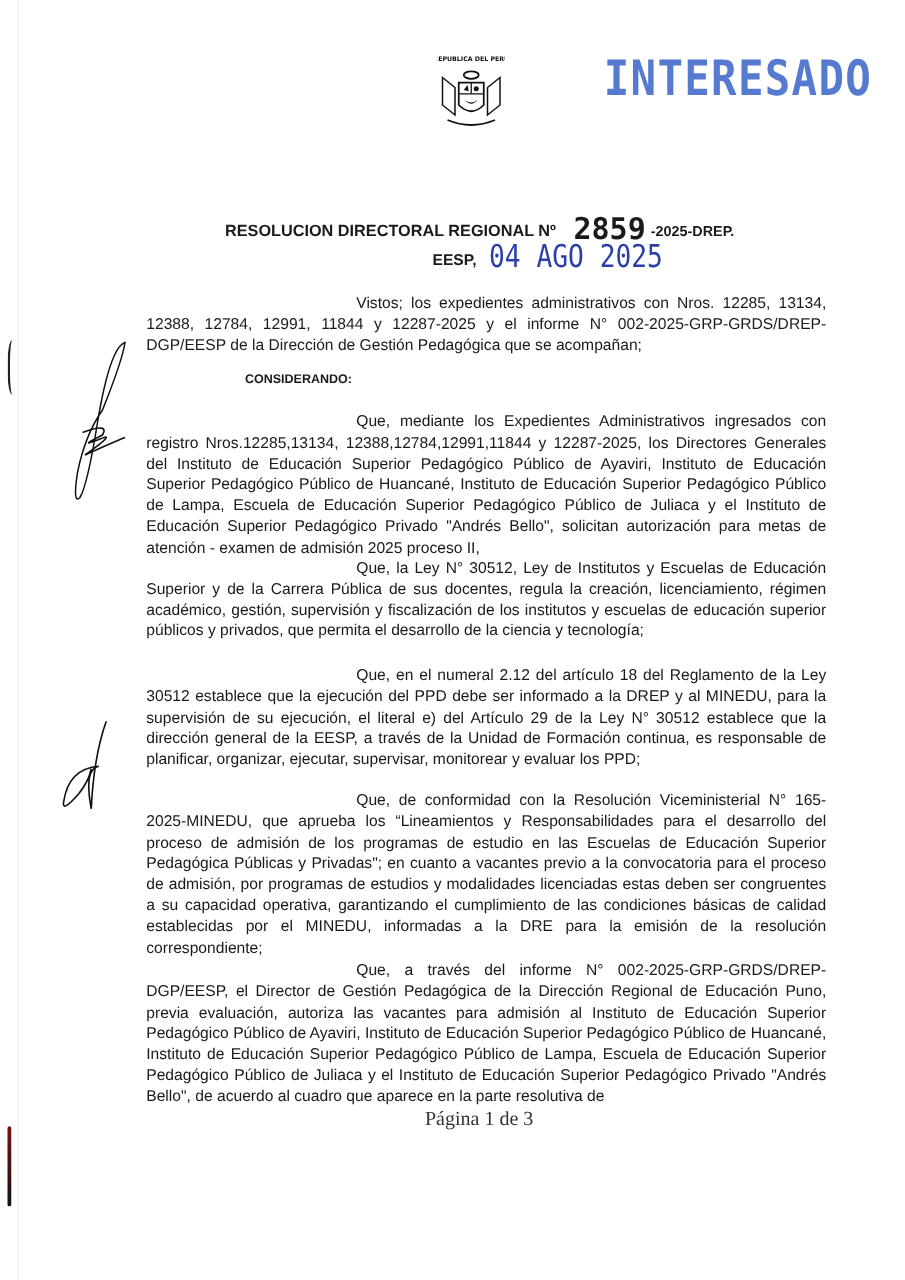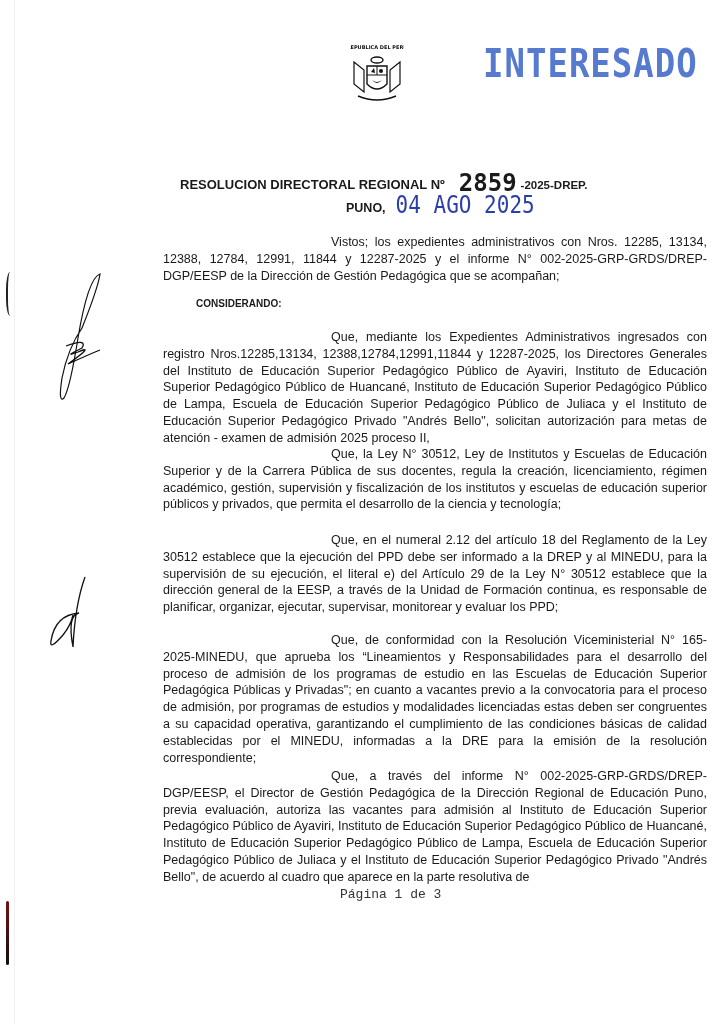--- a/index.html
+++ b/index.html
@@ -16,25 +16,25 @@
     transform: scaleY(1.15); transform-origin: top left; opacity: 0.85;
   }
   .res-line { position: absolute; left: 180px; top: 167px; font-weight: bold; font-size: 13px; white-space: nowrap; }
   .res-num { font-family: "DejaVu Sans Mono", monospace; font-size: 24px; font-weight: bold; margin: 0 4px 0 14px; position: relative; top: 2px; }
   .res-suffix { font-size: 11.5px; }
   .date-line { position: absolute; left: 346px; top: 193px; white-space: nowrap; }
   .date-city { font-weight: bold; font-size: 12.5px; }
   .date-stamp { font-family: "DejaVu Sans Mono", monospace; color: #2c3fa8; font-size: 21px; margin-left: 10px; transform: scaleY(1.2); display: inline-block; }
   .body-text {
     position: absolute; left: 117px; width: 544px; font-size: 12.5px; line-height: 16.8px;
-    text-align: justify; font-family: "Liberation Sans", sans-serif; margin-left: 46px;
+    text-align: justify; font-family: "Liberation Sans", sans-serif;
   }
   .indent { text-indent: 168px; }
   .consider { position: absolute; left: 196px; top: 298px; font-weight: bold; font-size: 10px; }
-  .footer-page { position: absolute; left: 340px; top: 887px; font-size: 13px; font-family: Liberation Mono, monospace; color: #333; }
+  .footer-page { position: absolute; left: 340px; top: 887px; font-size: 16px; font-family: Liberation Serif, serif; color: #333; }
   .camscanner { position: absolute; left: 492px; top: 994px; font-size: 14px; font-family: "DejaVu Sans", sans-serif; color: #333; }
   .sig { position: absolute; }
   .bracket { position: absolute; left: 6px; top: 272px; width: 8px; height: 44px; border-left: 2px solid #222; border-radius: 40% 0 0 40%; }
   .redmark { position: absolute; left: 6px; top: 901px; width: 3px; height: 64px; background: linear-gradient(#7a1010, #111); border-radius: 2px; }
 </style>
 </head>
 <body>
 
 <div class="page">
   <div class="left-edge"></div>
@@ -54,21 +54,21 @@
     <path d="M8 56 Q27 64 46 56" fill="none" stroke="#111" stroke-width="1.5"></path>
   </svg>
 
   <div class="stamp">INTERESADO</div>
 
   <div class="res-line">
     <span>RESOLUCION DIRECTORAL REGIONAL Nº</span><span class="res-num">2859</span><span class="res-suffix">-2025-DREP.</span>
   </div>
 
   <div class="date-line">
-    <span class="date-city">PUNO,</span><span class="date-stamp">04 AGO 2025</span>
+    <span class="date-city">EESP,</span><span class="date-stamp">04 AGO 2025</span>
   </div>
 
   <div class="body-text indent" style="top:234px;">Vistos; los expedientes administrativos con Nros. 12285, 13134, 12388, 12784, 12991, 11844 y 12287-2025 y el informe N° 002-2025-GRP-GRDS/DREP-DGP/EESP de la Dirección de Gestión Pedagógica que se acompañan;</div>
 
   <div class="consider">CONSIDERANDO:</div>
 
   <div class="body-text indent" style="top:329px;">Que, mediante los Expedientes Administrativos ingresados con registro Nros.12285,13134, 12388,12784,12991,11844 y 12287-2025, los Directores Generales del Instituto de Educación Superior Pedagógico Público de Ayaviri, Instituto de Educación Superior Pedagógico Público de Huancané, Instituto de Educación Superior Pedagógico Público de Lampa, Escuela de Educación Superior Pedagógico Público de Juliaca y el Instituto de Educación Superior Pedagógico Privado "Andrés Bello", solicitan autorización para metas de atención - examen de admisión 2025 proceso II,</div>
   <div class="body-text indent" style="top:446px;">Que, la Ley N° 30512, Ley de Institutos y Escuelas de Educación Superior y de la Carrera Pública de sus docentes, regula la creación, licenciamiento, régimen académico, gestión, supervisión y fiscalización de los institutos y escuelas de educación superior públicos y privados, que permita el desarrollo de la ciencia y tecnología;</div>
   <div class="body-text indent" style="top:532px;">Que, en el numeral 2.12 del artículo 18 del Reglamento de la Ley 30512 establece que la ejecución del PPD debe ser informado a la DREP y al MINEDU, para la supervisión de su ejecución, el literal e) del Artículo 29 de la Ley N° 30512 establece que la dirección general de la EESP, a través de la Unidad de Formación continua, es responsable de planificar, organizar, ejecutar, supervisar, monitorear y evaluar los PPD;</div>
   <div class="body-text indent" style="top:632px;">Que, de conformidad con la Resolución Viceministerial N° 165-2025-MINEDU, que aprueba los “Lineamientos y Responsabilidades para el desarrollo del proceso de admisión de los programas de estudio en las Escuelas de Educación Superior Pedagógica Públicas y Privadas"; en cuanto a vacantes previo a la convocatoria para el proceso de admisión, por programas de estudios y modalidades licenciadas estas deben ser congruentes a su capacidad operativa, garantizando el cumplimiento de las condiciones básicas de calidad establecidas por el MINEDU, informadas a la DRE para la emisión de la resolución correspondiente;</div>

